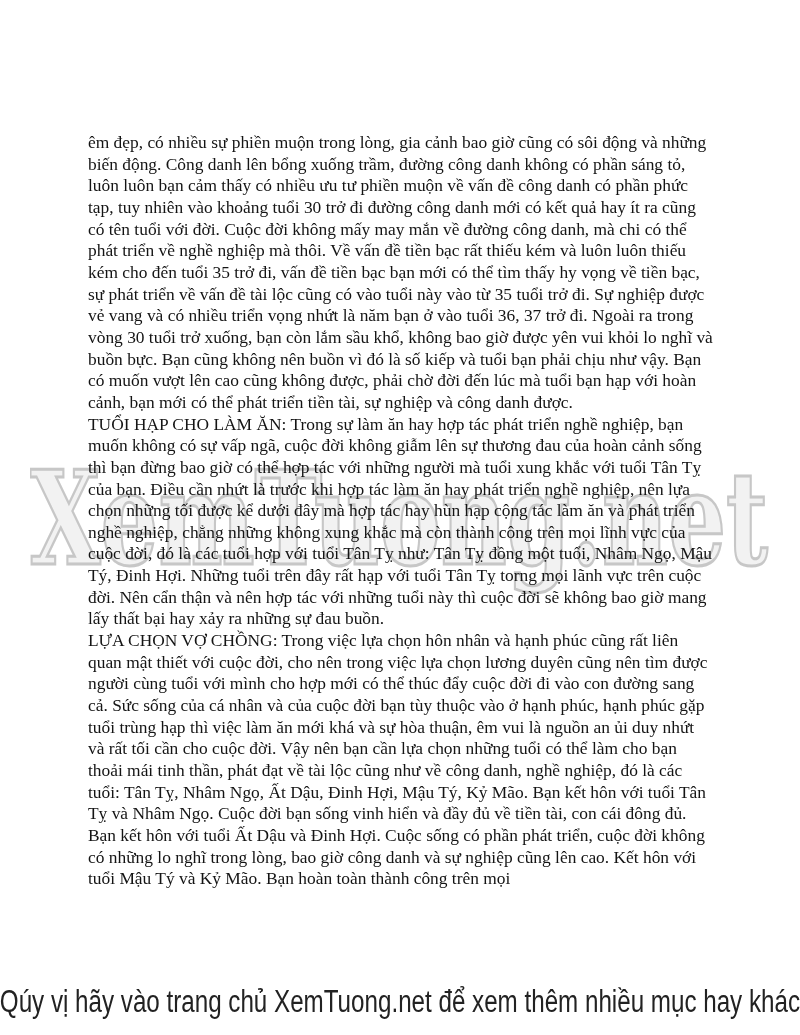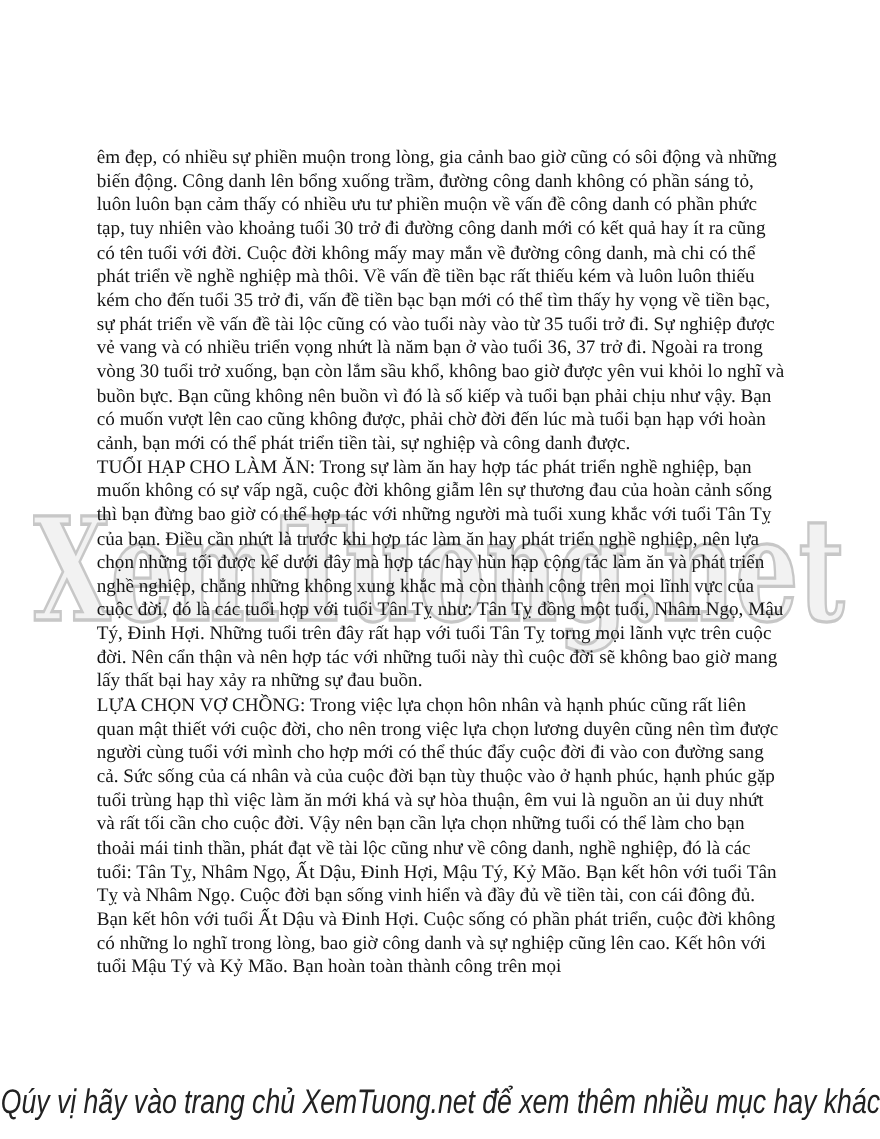--- a/index.html
+++ b/index.html
@@ -45,21 +45,20 @@
     left: 0;
     right: 0;
     top: 984px;
     display: flex;
     justify-content: center;
     font-family: "Liberation Sans", sans-serif;
     font-size: 31px;
     font-weight: 400;
     color: #222222;
     z-index: 3;
-    font-style: italic;
   }
   .footer .footer-text {
     transform: scaleX(0.78);
     transform-origin: center;
     white-space: nowrap;
   }
 </style>
 </head>
 <body>
 

